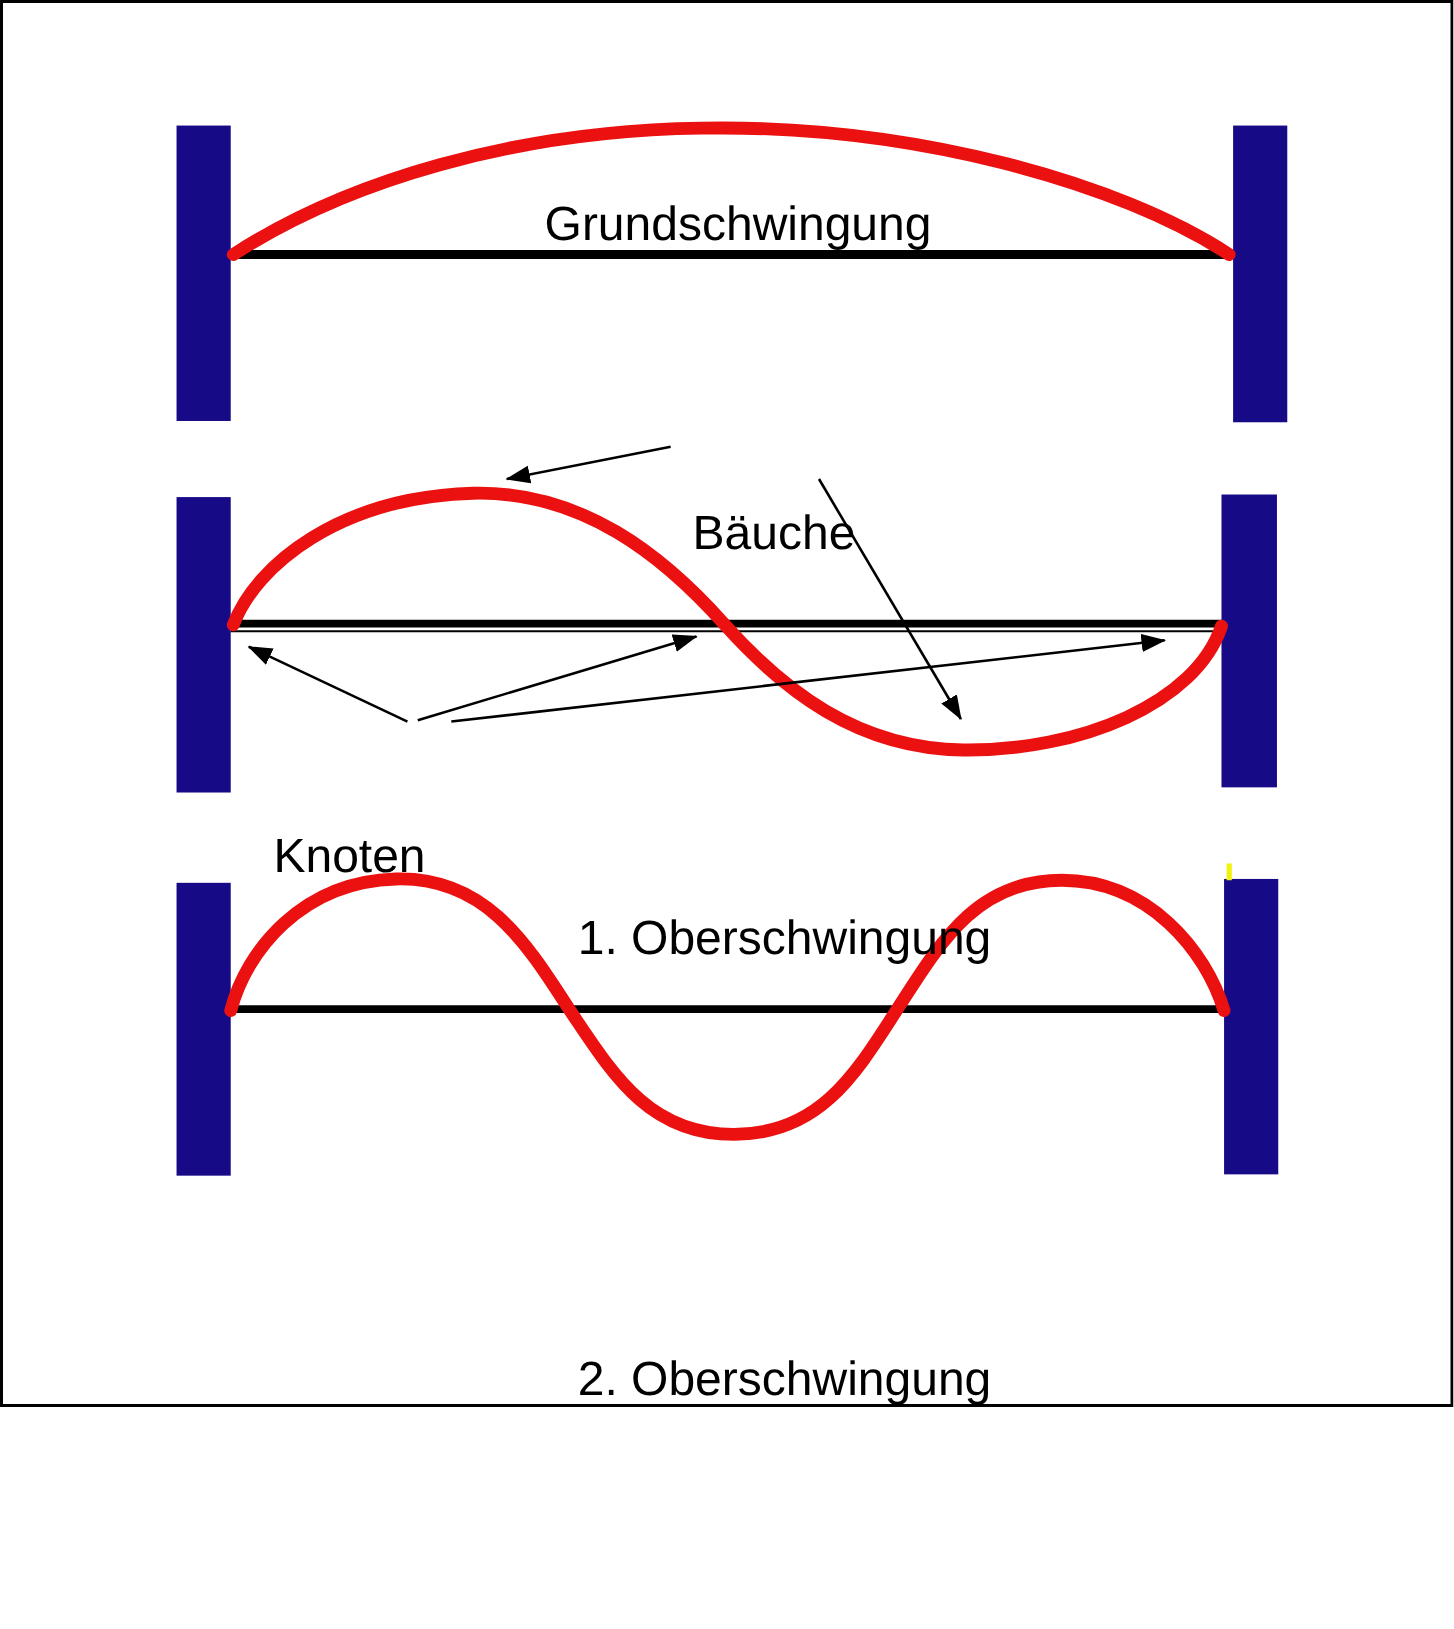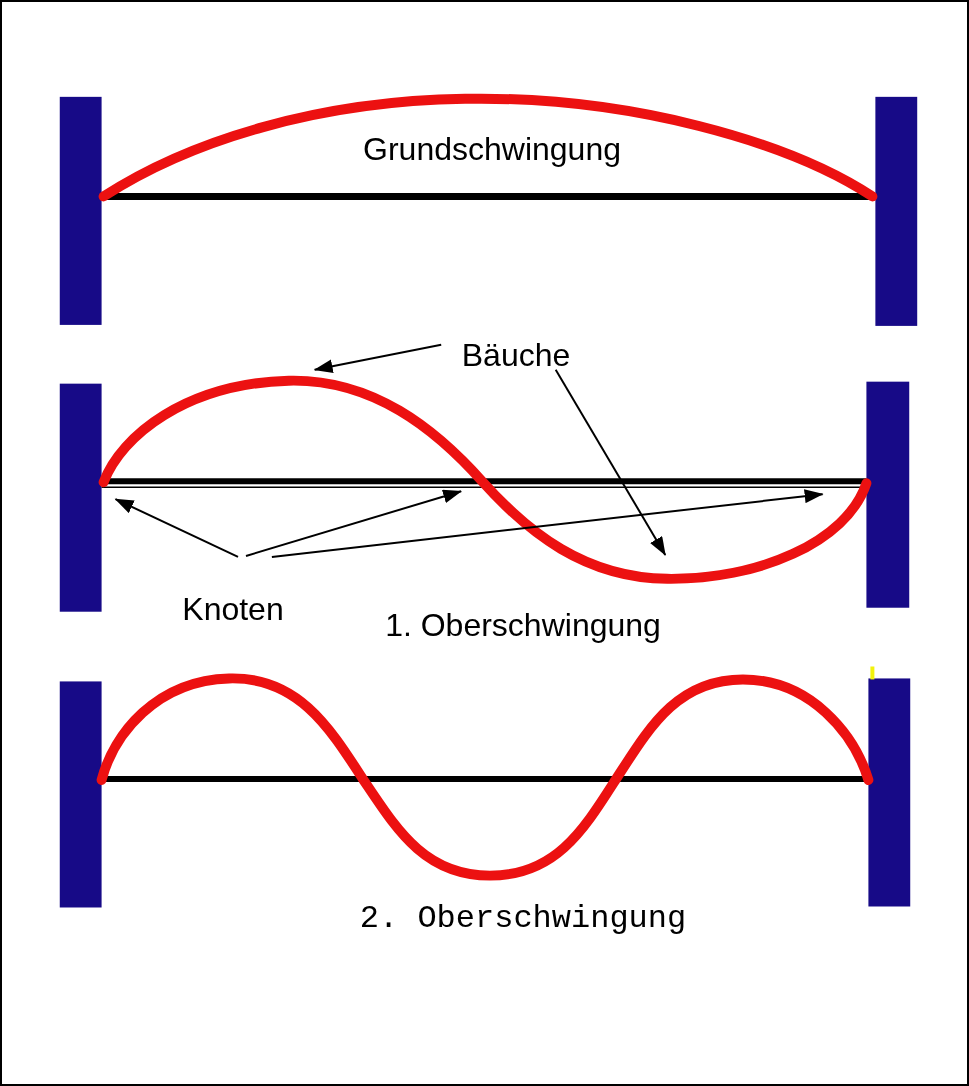--- a/index.html
+++ b/index.html
@@ -4,21 +4,21 @@
 <style>
   html, body {
     margin: 0;
     padding: 0;
     background: #ffffff;
     font-family: "Liberation Sans", sans-serif;
   }
   .canvas {
     position: relative;
     width: 969px;
-    height: 1086px;
+    height: 938px;
     box-sizing: border-box;
     background: var(--c-background, #ffffff);
     border: 2px solid var(--c-border, #000000);
     overflow: hidden;
   }
   svg.scene {
     position: absolute;
     left: 0;
     top: 0;
     width: 100%;
@@ -93,17 +93,17 @@
       <rect class="support" x="58" y="682" width="42" height="227"></rect>
       <rect class="support" x="870" y="679" width="42" height="229"></rect>
       <rect class="artifact" x="872" y="667" width="4" height="13"></rect>
       <line class="string" x1="100" y1="780" x2="870" y2="780" stroke-width="6"></line>
       <path class="wave" d="M 100 781 C 112 735, 155 681, 228 679 C 298 677, 330 730, 363 781 C 396 830, 424 877, 490 877 C 556 877, 584 831, 616 781 C 648 732, 676 680, 744 680 C 812 680, 856 735, 870 781"></path>
     </g>
   </svg>
 
   <div class="label" style="left:490px; top:131px;">Grundschwingung</div>
   <div class="label" style="left:514px; top:337px;">Bäuche</div>
-  <div class="label" style="left:231px; top:591px;">Knoten</div>
+  <div class="label" style="left:231px; top:552px;">Knoten</div>
   <div class="label" style="left:521px; top:607px;text-align:right;">1. Oberschwingung</div>
-  <div class="label" style="left:521px; top:901px;font-family:Liberation Mono, monospace;">2. Oberschwingung</div>
+  <div class="label" style="left:521px; top:901px;">2. Oberschwingung</div>
 
 </div>
 
 </body></html>

